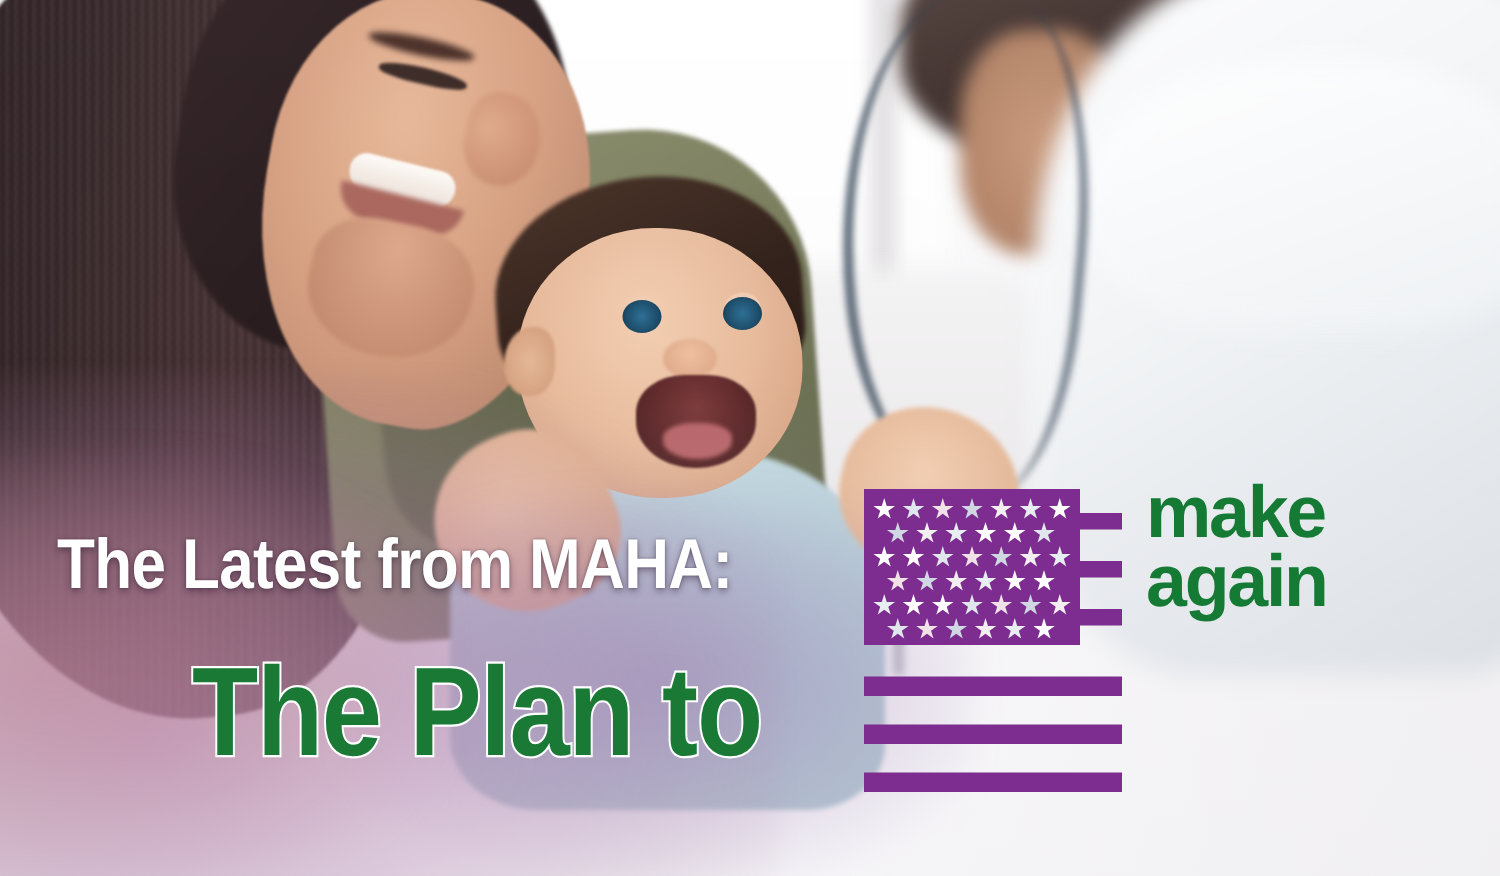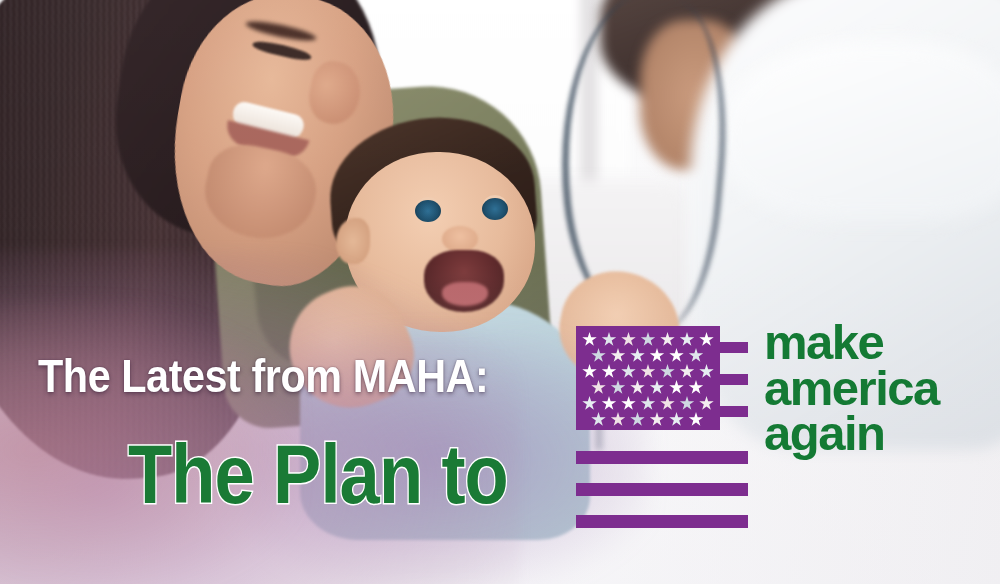--- a/index.html
+++ b/index.html
@@ -430,19 +430,18 @@
         </div>
       <div id="stripe-holder">
           <div class="stripe" style="top: 125px;"></div>
           <div class="stripe" style="top: 157px;"></div>
           <div class="stripe" style="top: 189px;"></div>
         </div>
     </div>
 
     <div class="logotext">
       <div>make</div>
-      <div>america</div>
       <div>again</div>
     </div>
 
   </div>
 
 </div>
 
 </body></html>

